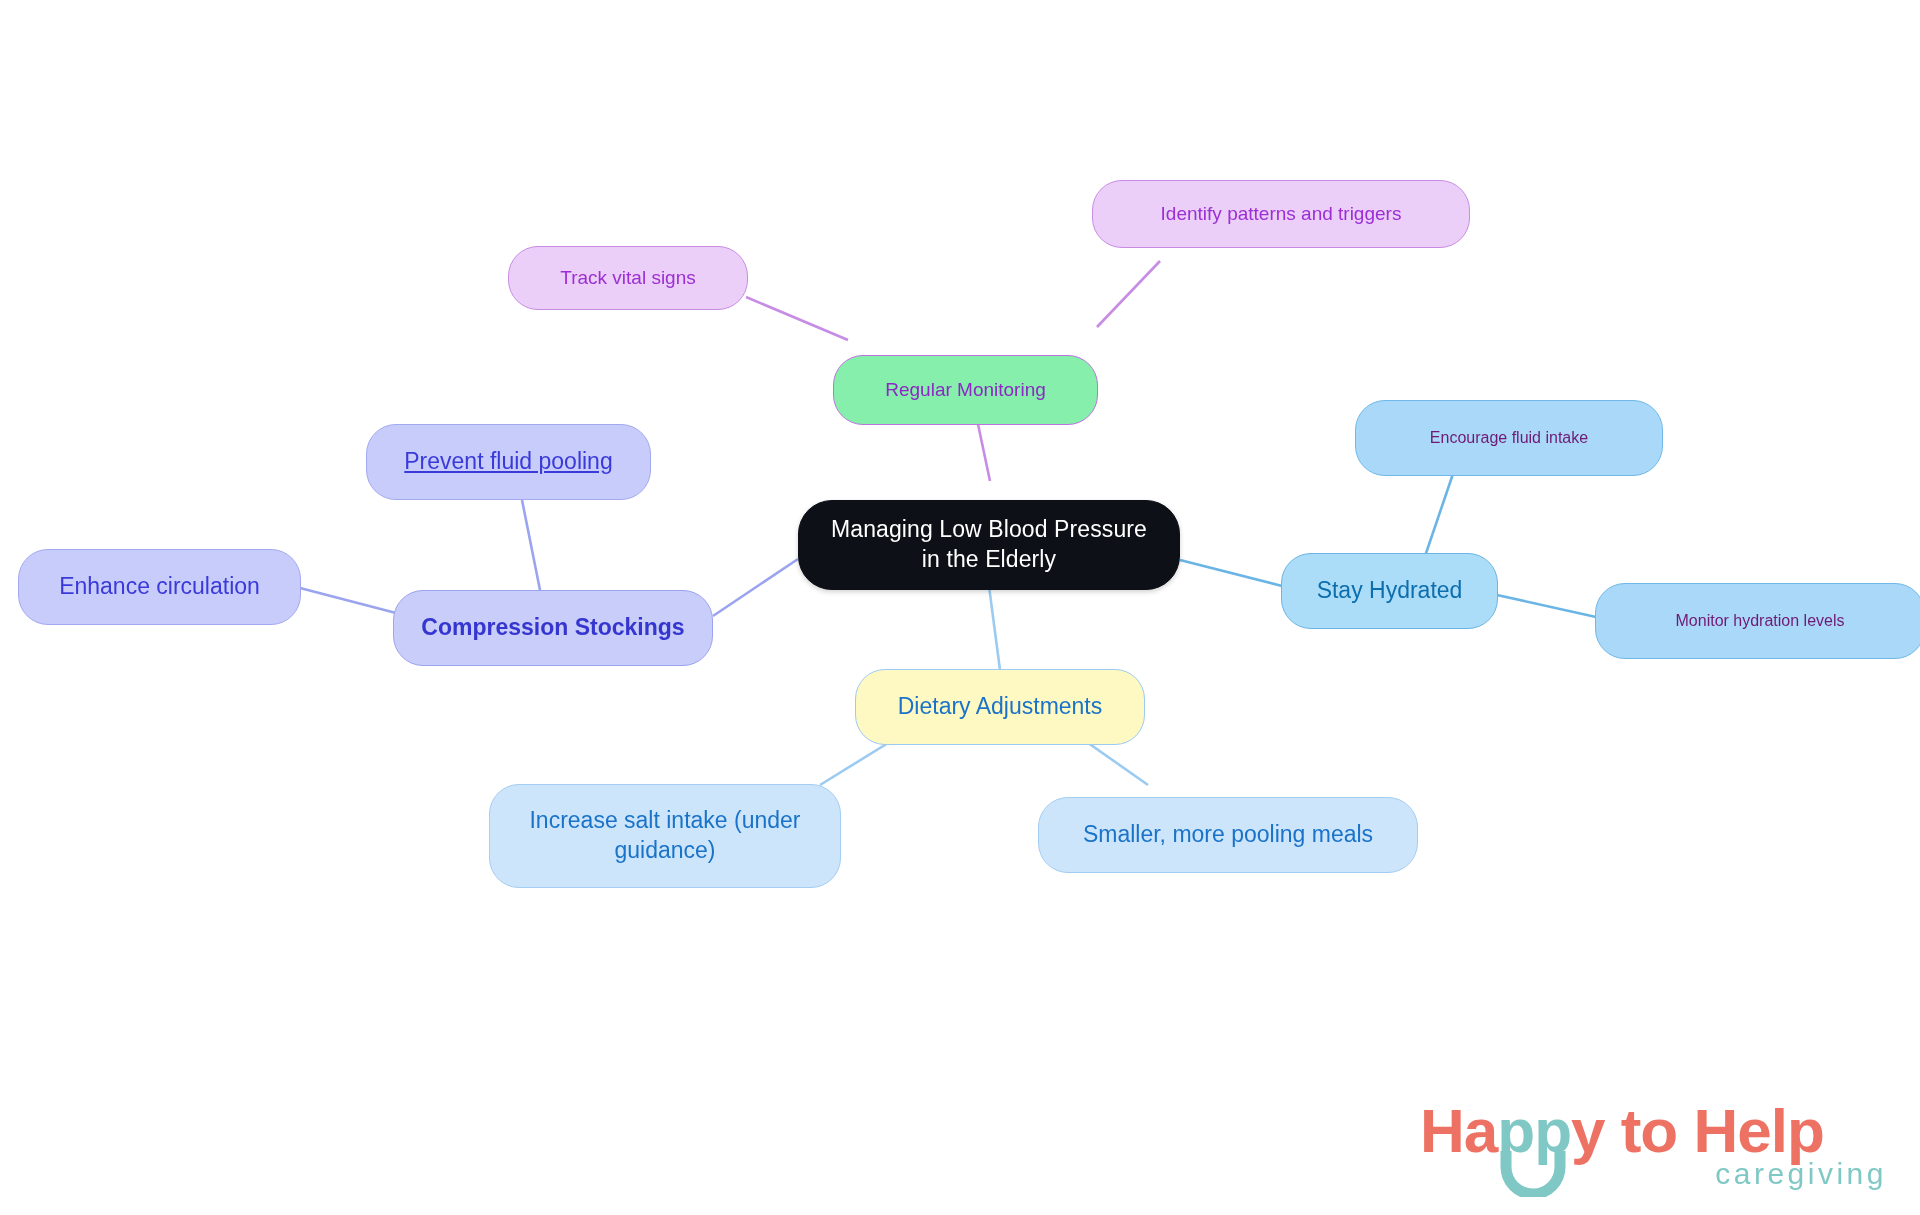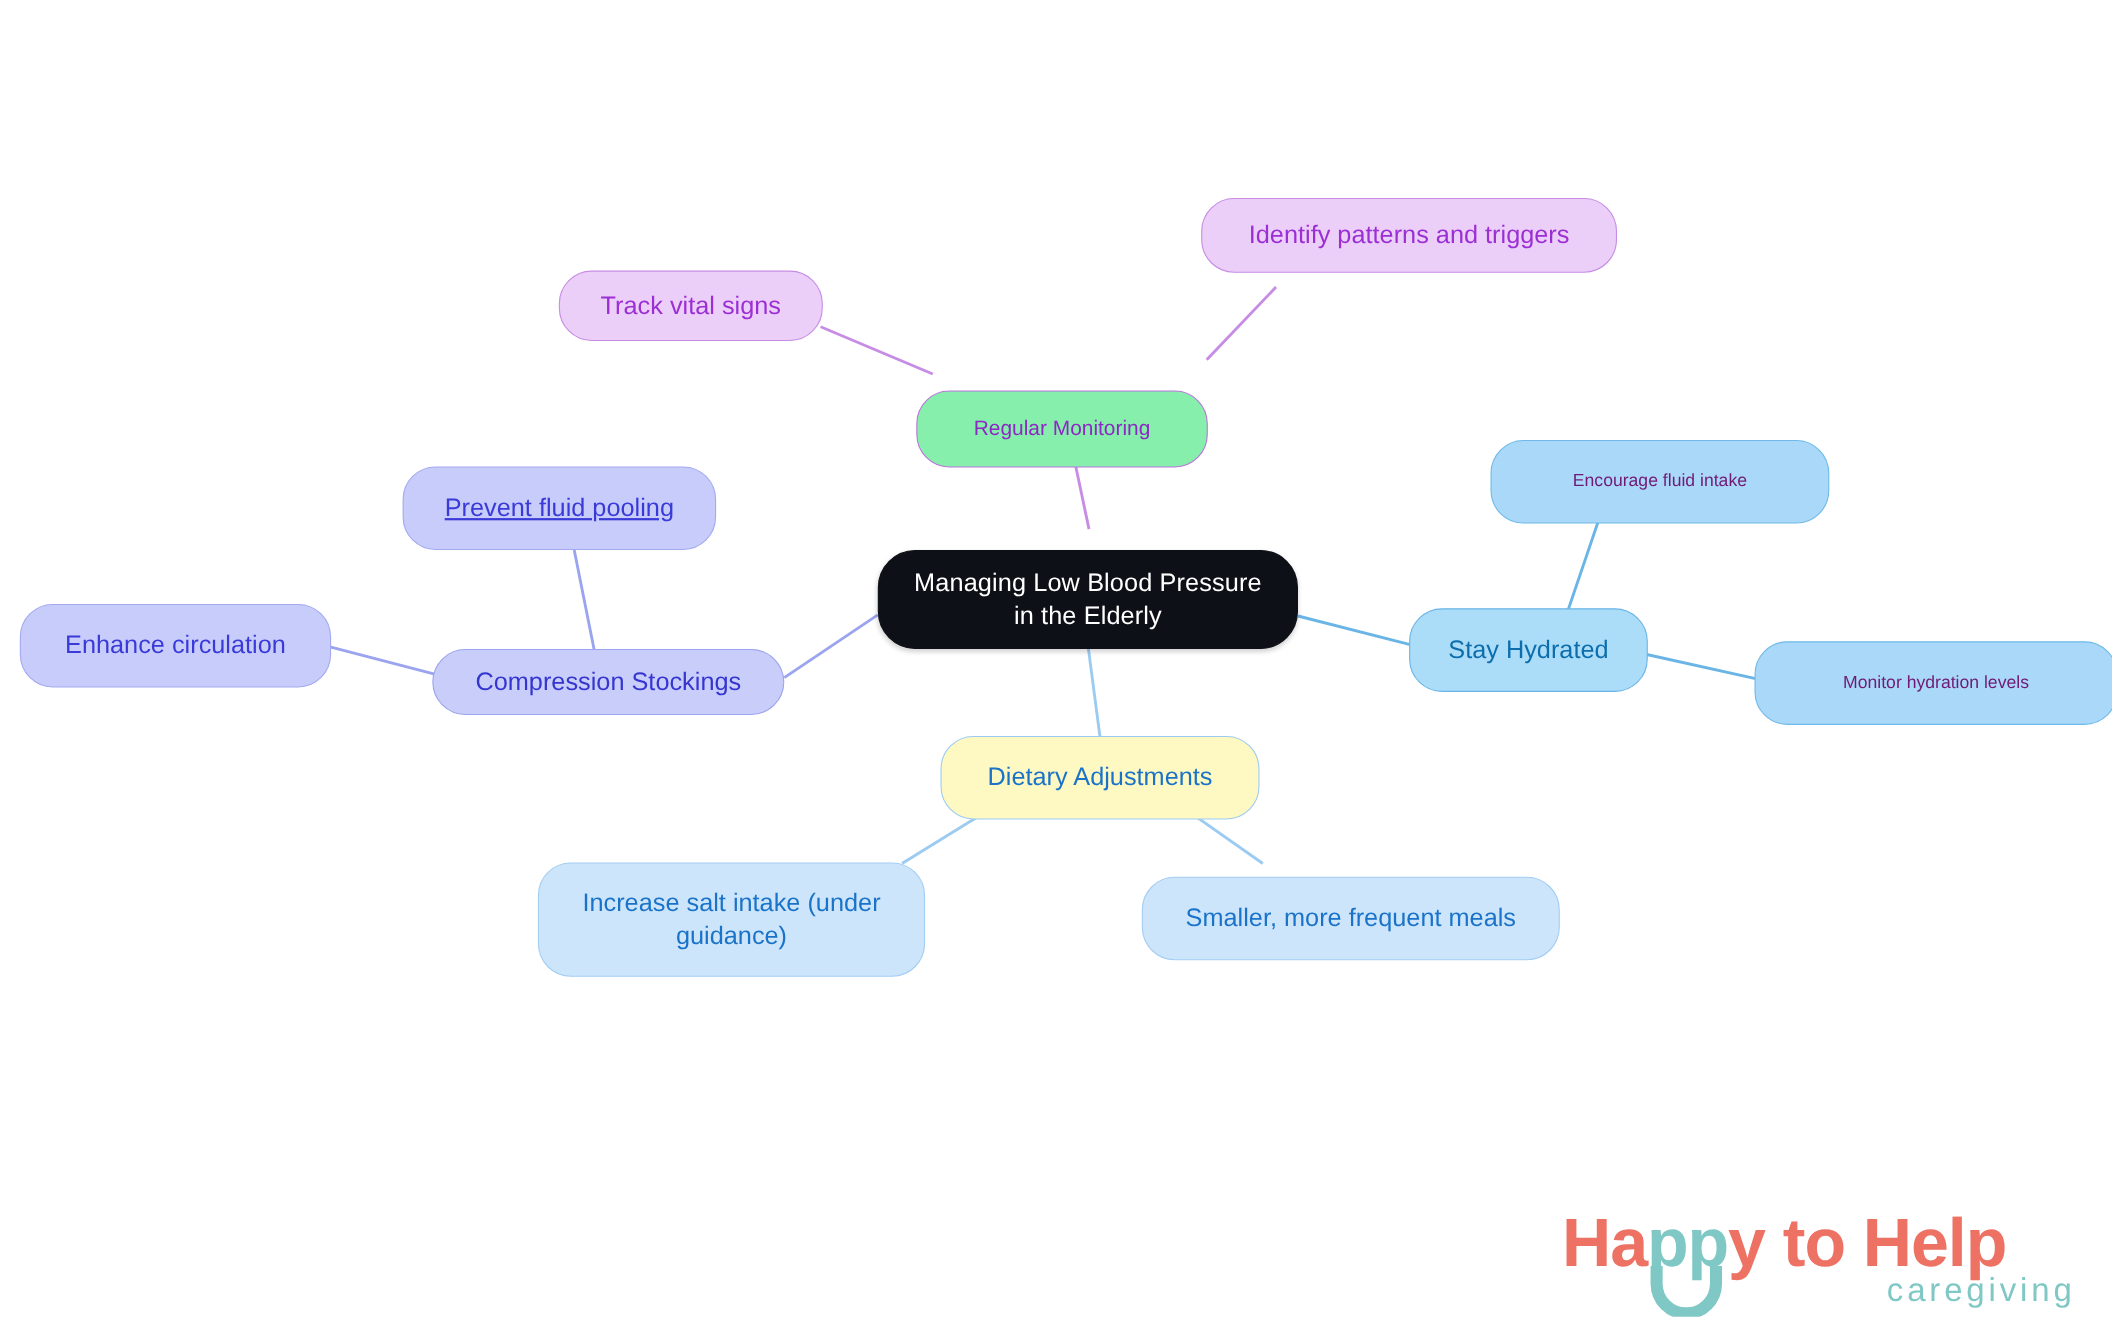--- a/index.html
+++ b/index.html
@@ -50,21 +50,21 @@
     color: #8c28c4;
     border-radius: 30px;
     font-size: 19px;
     margin-top: 43px;
   }
   .node.leaf-purple {
     background: #eccff8;
     border-color: #c78ce4;
     color: #9b2fd4;
     border-radius: 30px;
-    font-size: 23px;
+    font-size: 19px;
   }
   .node.branch-indigo {
     background: #c9cdfa;
     border-color: #9ba4ee;
     color: #3535cf;
     border-radius: 30px;
     font-size: 23px;
   }
   .node.leaf-indigo {
     background: #c8ccfb;
@@ -160,38 +160,38 @@
 
   <div class="node central" style="left:798px; top:500px; width:382px; height:90px;">Managing Low Blood Pressure
 in the Elderly</div>
 
   <div class="node branch-purple" style="left:833px; top:312px; width:265px; height:70px;">Regular Monitoring</div>
 
   <div class="node leaf-purple" style="left:508px; top:246px; width:240px; height:64px;">Track vital signs</div>
 
   <div class="node leaf-purple" style="left:1092px; top:180px; width:378px; height:68px;">Identify patterns and triggers</div>
 
-  <div class="node branch-indigo" style="left:393px; top:590px; width:320px; height:60px;">Compression Stockings</div>
+  <div class="node branch-indigo" style="left:393px; top:590px; width:320px; height:76px;font-weight:bold;">Compression Stockings</div>
 
   <div class="node leaf-indigo" style="left:366px; top:424px; width:285px; height:76px;text-decoration:underline;">Prevent fluid pooling</div>
 
   <div class="node leaf-indigo" style="left:18px; top:549px; width:283px; height:76px;">Enhance circulation</div>
 
   <div class="node branch-blue" style="left:1281px; top:553px; width:217px; height:76px;">Stay Hydrated</div>
 
   <div class="node leaf-blue" style="left:1355px; top:400px; width:308px; height:76px;">Encourage fluid intake</div>
 
   <div class="node leaf-blue" style="left:1595px; top:583px; width:330px; height:76px;">Monitor hydration levels</div>
 
   <div class="node branch-lightblue" style="left:855px; top:669px; width:290px; height:76px;">Dietary Adjustments</div>
 
   <div class="node leaf-lightblue" style="left:489px; top:784px; width:352px; height:104px;text-align:center;">Increase salt intake (under
 guidance)</div>
 
-  <div class="node leaf-lightblue" style="left:1038px; top:797px; width:380px; height:76px;">Smaller, more frequent meals</div>
+  <div class="node leaf-lightblue" style="left:1038px; top:797px; width:380px; height:76px;">Smaller, more pooling meals</div>
 
   <div id="logo">
     <svg style="position:absolute; left:78px; top:56px; width:70px; height:46px;" viewBox="0 0 70 46" xmlns="http://www.w3.org/2000/svg">
       <path d="M8 0 L8 16 A27 27 0 0 0 62 16 L62 0" fill="none" stroke="#80c8c5" stroke-width="11"></path>
     </svg>
     <div class="logo-main">
       <span style="color:#ed7264;">Ha</span><span style="color:#80c8c5;">pp</span><span style="color:#ed7264;">y</span><span style="color:#ed7264;"> to Help</span>
     </div>
     <div class="logo-sub" style="color:#80c8c5;">caregiving</div>
   </div>

